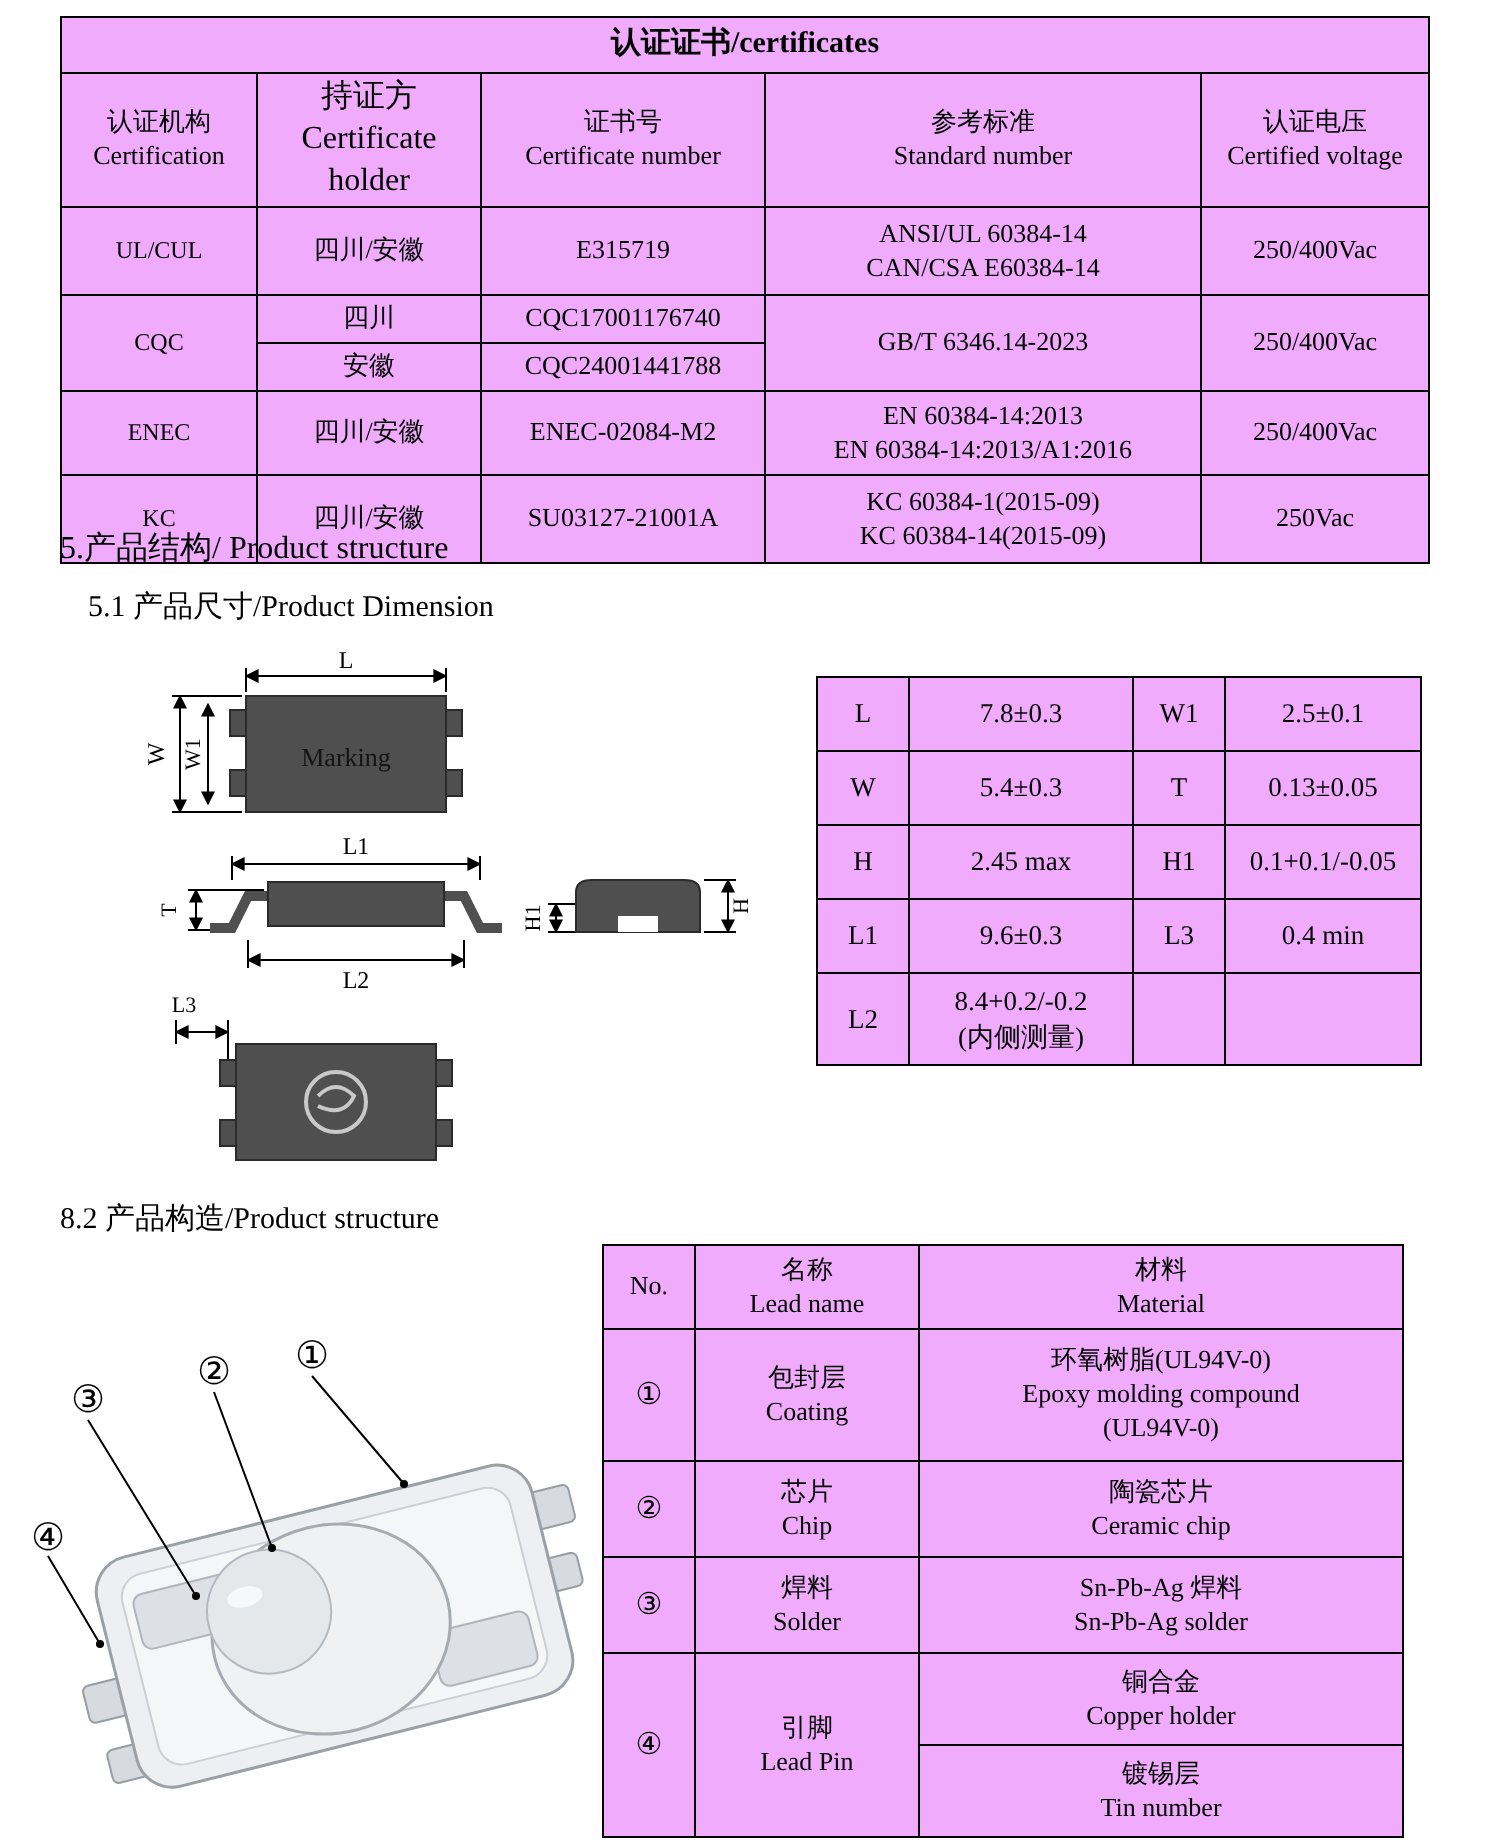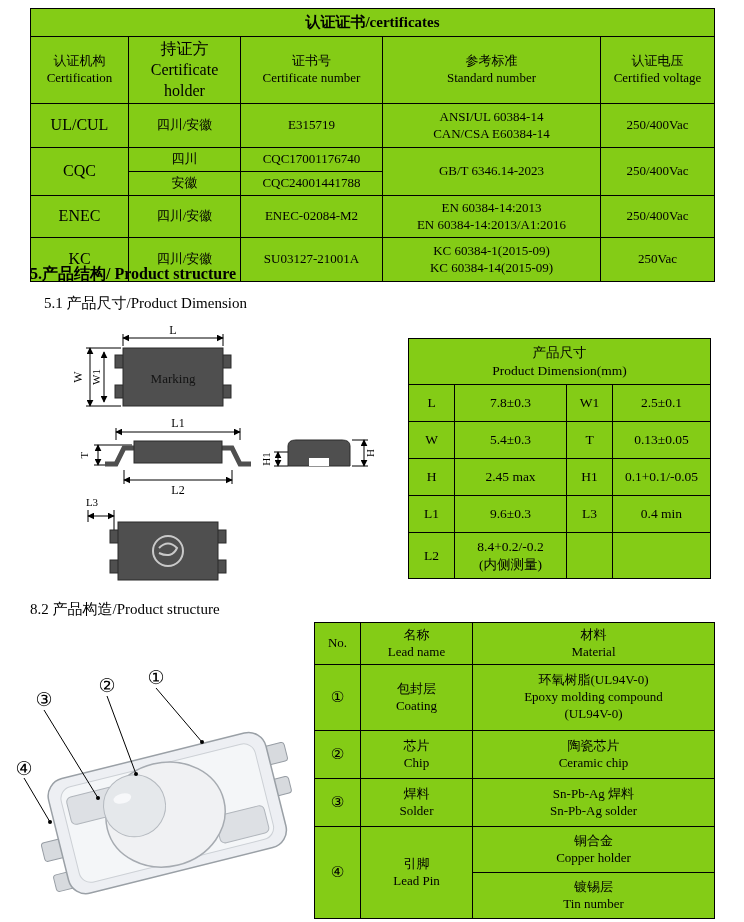--- a/index.html
+++ b/index.html
@@ -1,30 +1,30 @@
 <!DOCTYPE html>
 <html><head>
 <meta charset="utf-8">
 <style>
   html,body{margin:0;padding:0}
   body{
     width:744px;height:922px;position:relative;background:#fff;color:#000;
     font-family:"Liberation Serif","DejaVu Serif",serif;font-size:13px;overflow:hidden;
   }
-  table{border-collapse:collapse;table-layout:fixed;position:absolute;background:#84cc16;border:1.5px solid #000}
+  table{border-collapse:collapse;table-layout:fixed;position:absolute;background:#f0abfc;border:1.5px solid #000}
   td{border:1px solid #000;text-align:center;vertical-align:middle;white-space:pre-line;padding:2px 4px;line-height:1.3}
   .cert-table{left:30px;top:8px;width:684px}
   .tbl-title{font-weight:bold;font-size:15px}
-  .cert-name{font-size:16px}
+  .cert-name{font-size:12px}
   .hdr-small{font-size:16px}
-  .heading-bold{position:absolute;font-weight:bold;font-size:16px;white-space:nowrap}
+  .heading-bold{position:absolute;font-weight:normal;font-size:16px;white-space:nowrap}
   .heading{position:absolute;font-size:15px;white-space:nowrap}
   .dim-table{left:408px;top:338px;width:302px}
   .dim-table td{font-size:13.5px}
-  .parts-table{left:314px;top:622px;width:400px}
+  .parts-table{left:301px;top:622px;width:400px}
   .circled{font-family:"DejaVu Sans",sans-serif;font-size:15px}
   svg{position:absolute}
   .svg-dim{left:26px;top:324px}
   .svg-3d{left:6px;top:646px}
   text{font-family:"Liberation Serif","DejaVu Serif",serif}
 </style>
 </head>
 <body>
 
 <table class="cert-table">
@@ -174,24 +174,20 @@
 </svg>
 
 <table class="dim-table">
   <colgroup>
     <col style="width:46px">
       <col style="width:112px">
       <col style="width:46px">
       <col style="width:98px">
   </colgroup>
   <tbody>
-      <tr style="height:46px">
-    <td colspan="4">产品尺寸
-Product Dimension(mm)</td>
-  </tr>
   <tr style="height:37px">
     <td>L</td>
     <td>7.8±0.3</td>
     <td>W1</td>
     <td>2.5±0.1</td>
   </tr>
   <tr style="height:37px">
     <td>W</td>
     <td>5.4±0.3</td>
     <td>T</td>

